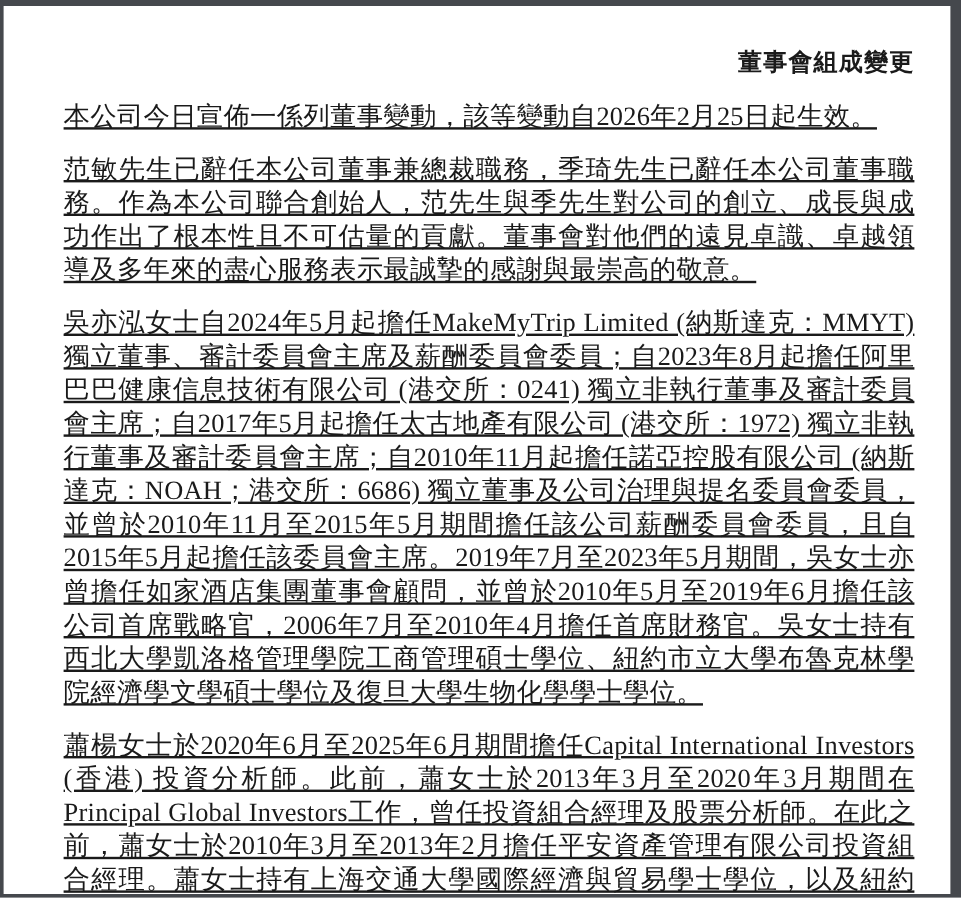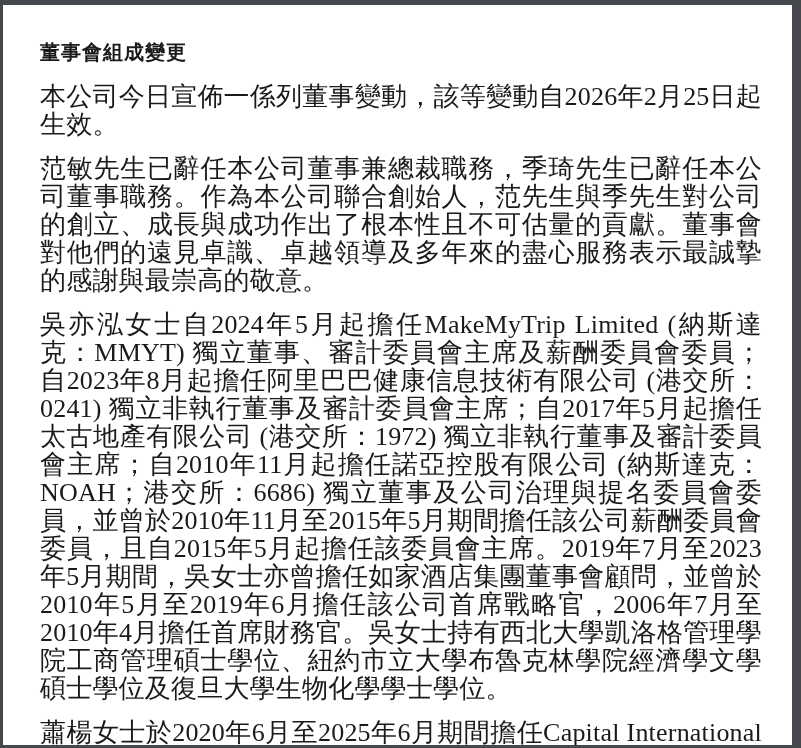--- a/index.html
+++ b/index.html
@@ -25,28 +25,30 @@
     font-family: "Liberation Serif", "DejaVu Serif", serif;
     color: #1a1a1a;
     overflow: hidden;
   }
   .doc-title {
     font-size: 20px;
     font-weight: bold;
     margin: 0 0 17px 0;
     letter-spacing: 1px;
     line-height: 28px;
+    text-align: right;
   }
   .doc-paragraph {
-    font-size: 26px;
+    font-size: 22px;
     line-height: 28px;
-    margin: 0 0 16px 0;
+    margin: 0 0 16px 13px;
     text-align: justify;
     text-justify: inter-character;
     letter-spacing: 0.2px;
+    text-decoration: underline;
   }
   .doc-paragraph:last-child {
     margin-bottom: 0;
   }
 </style>
 </head>
 <body>
 
 <div class="page">
   <h1 class="doc-title">董事會組成變更</h1>

